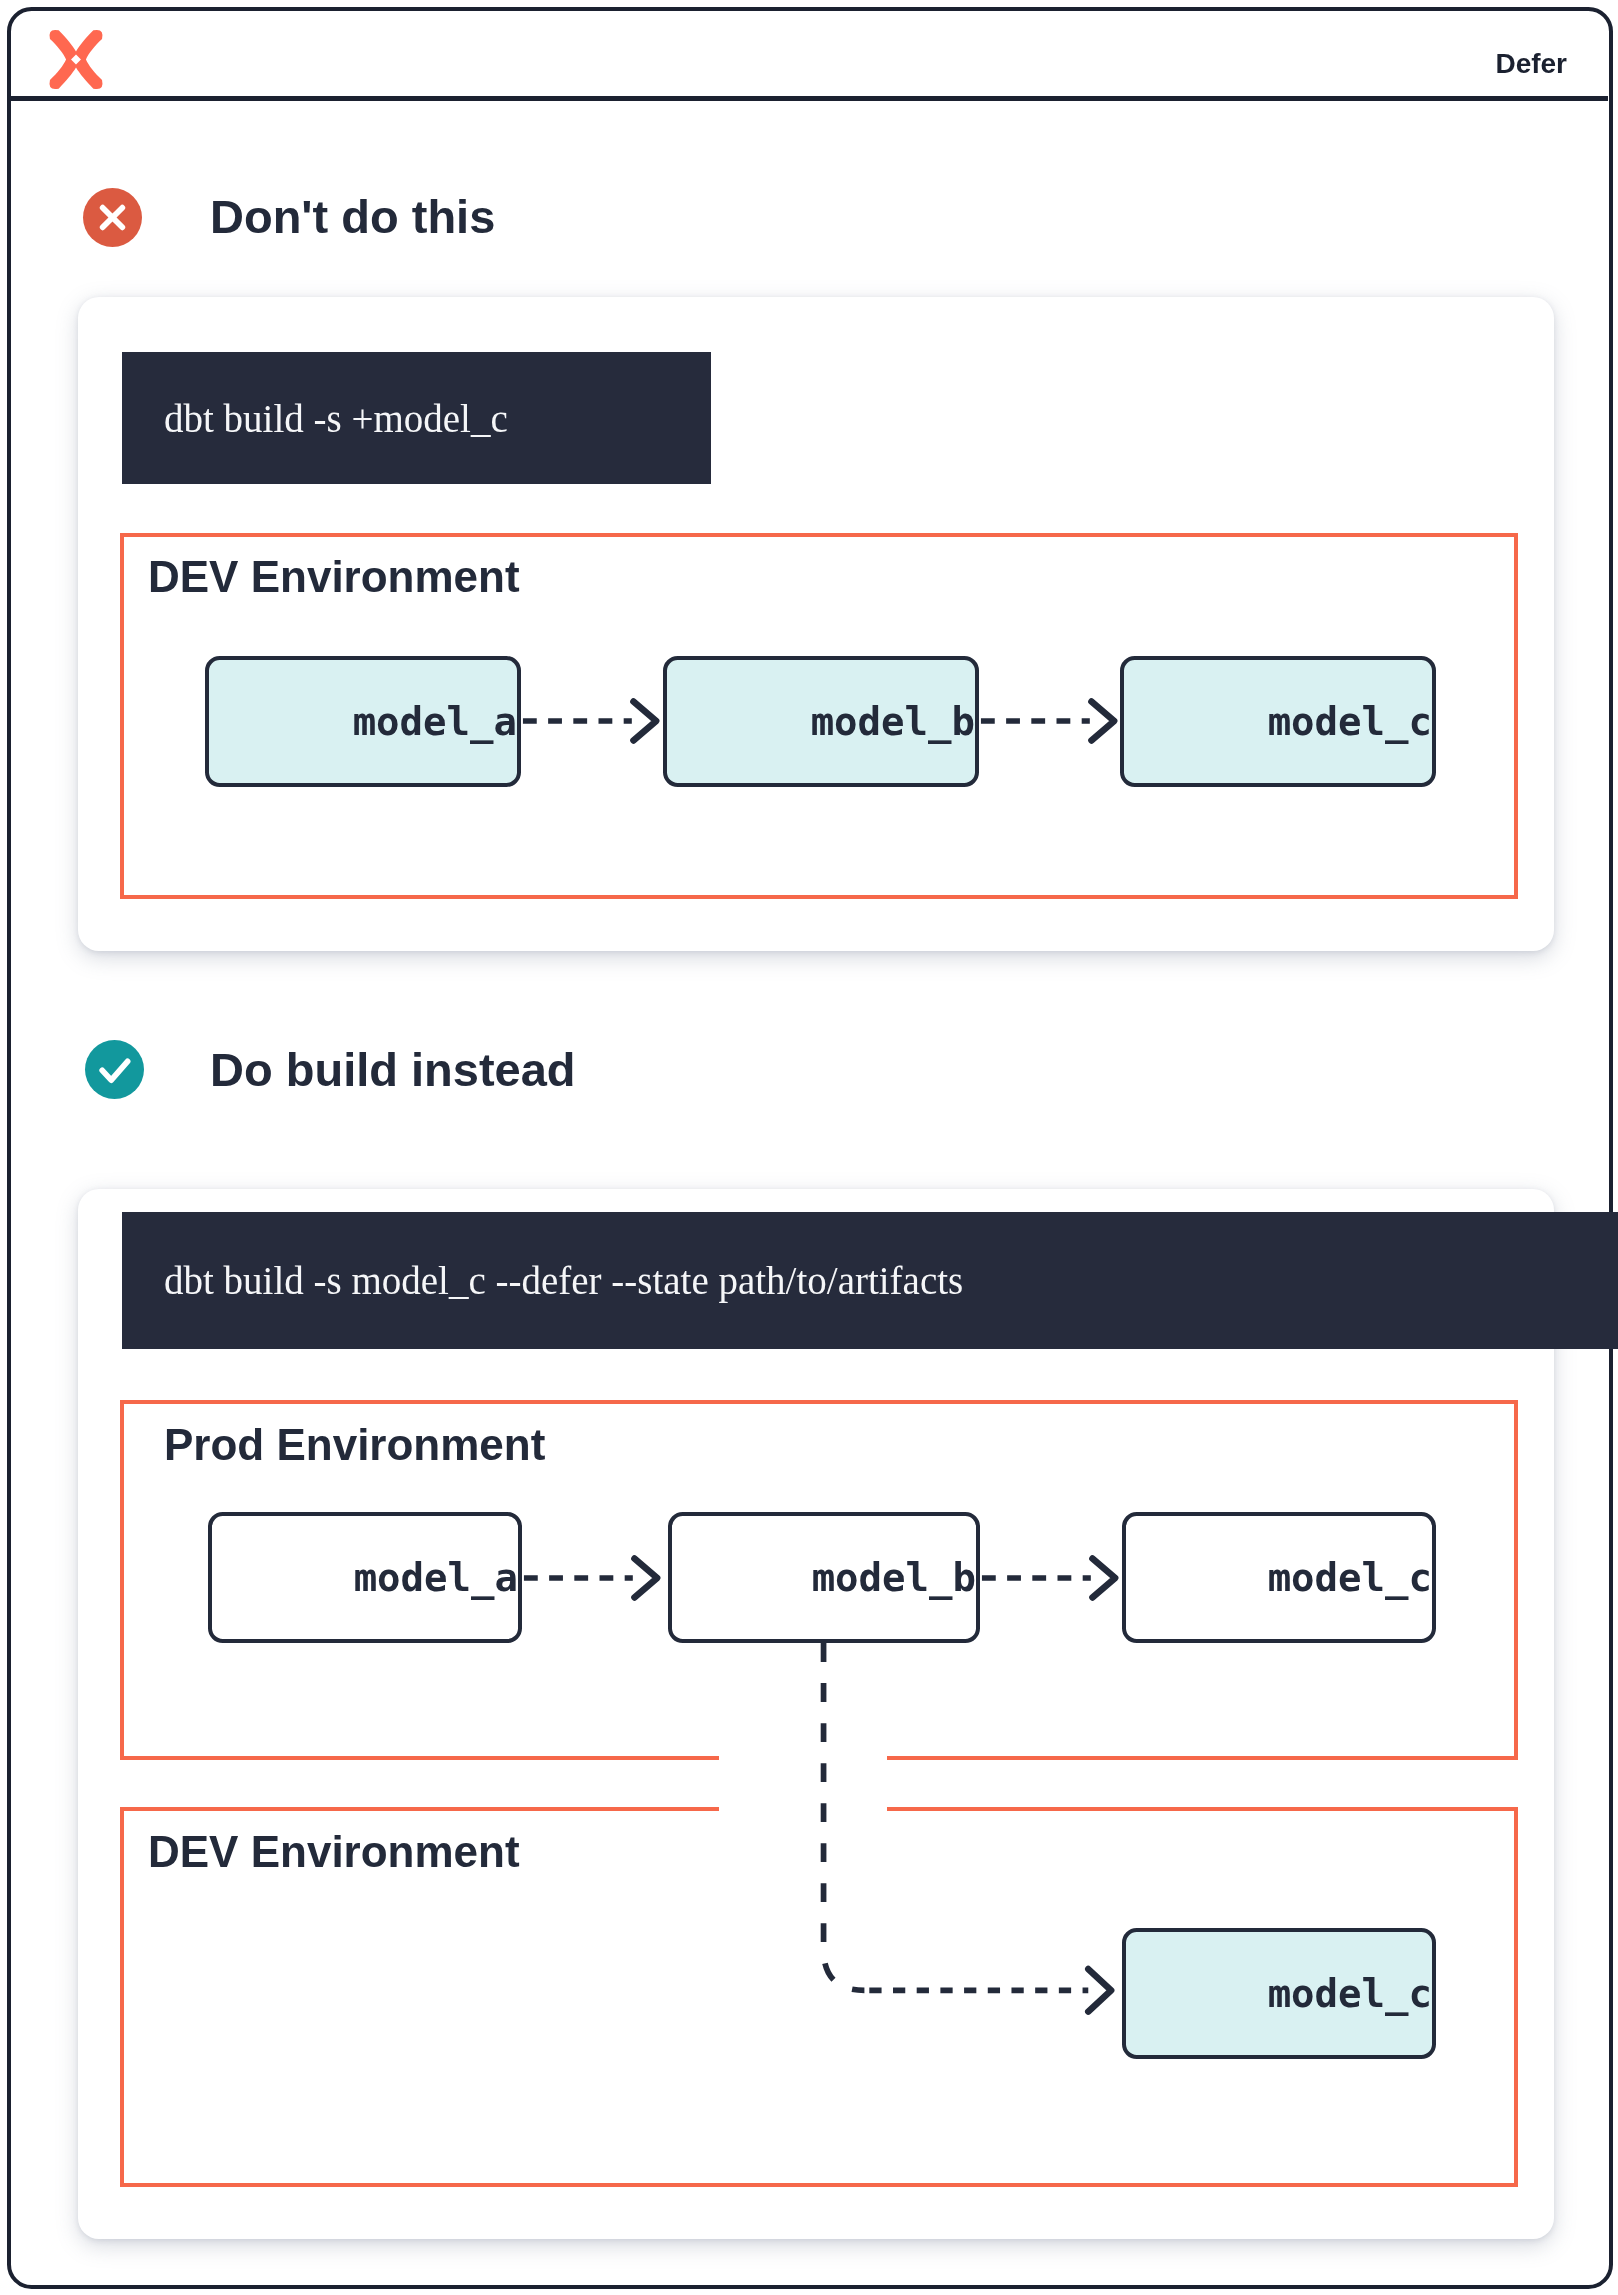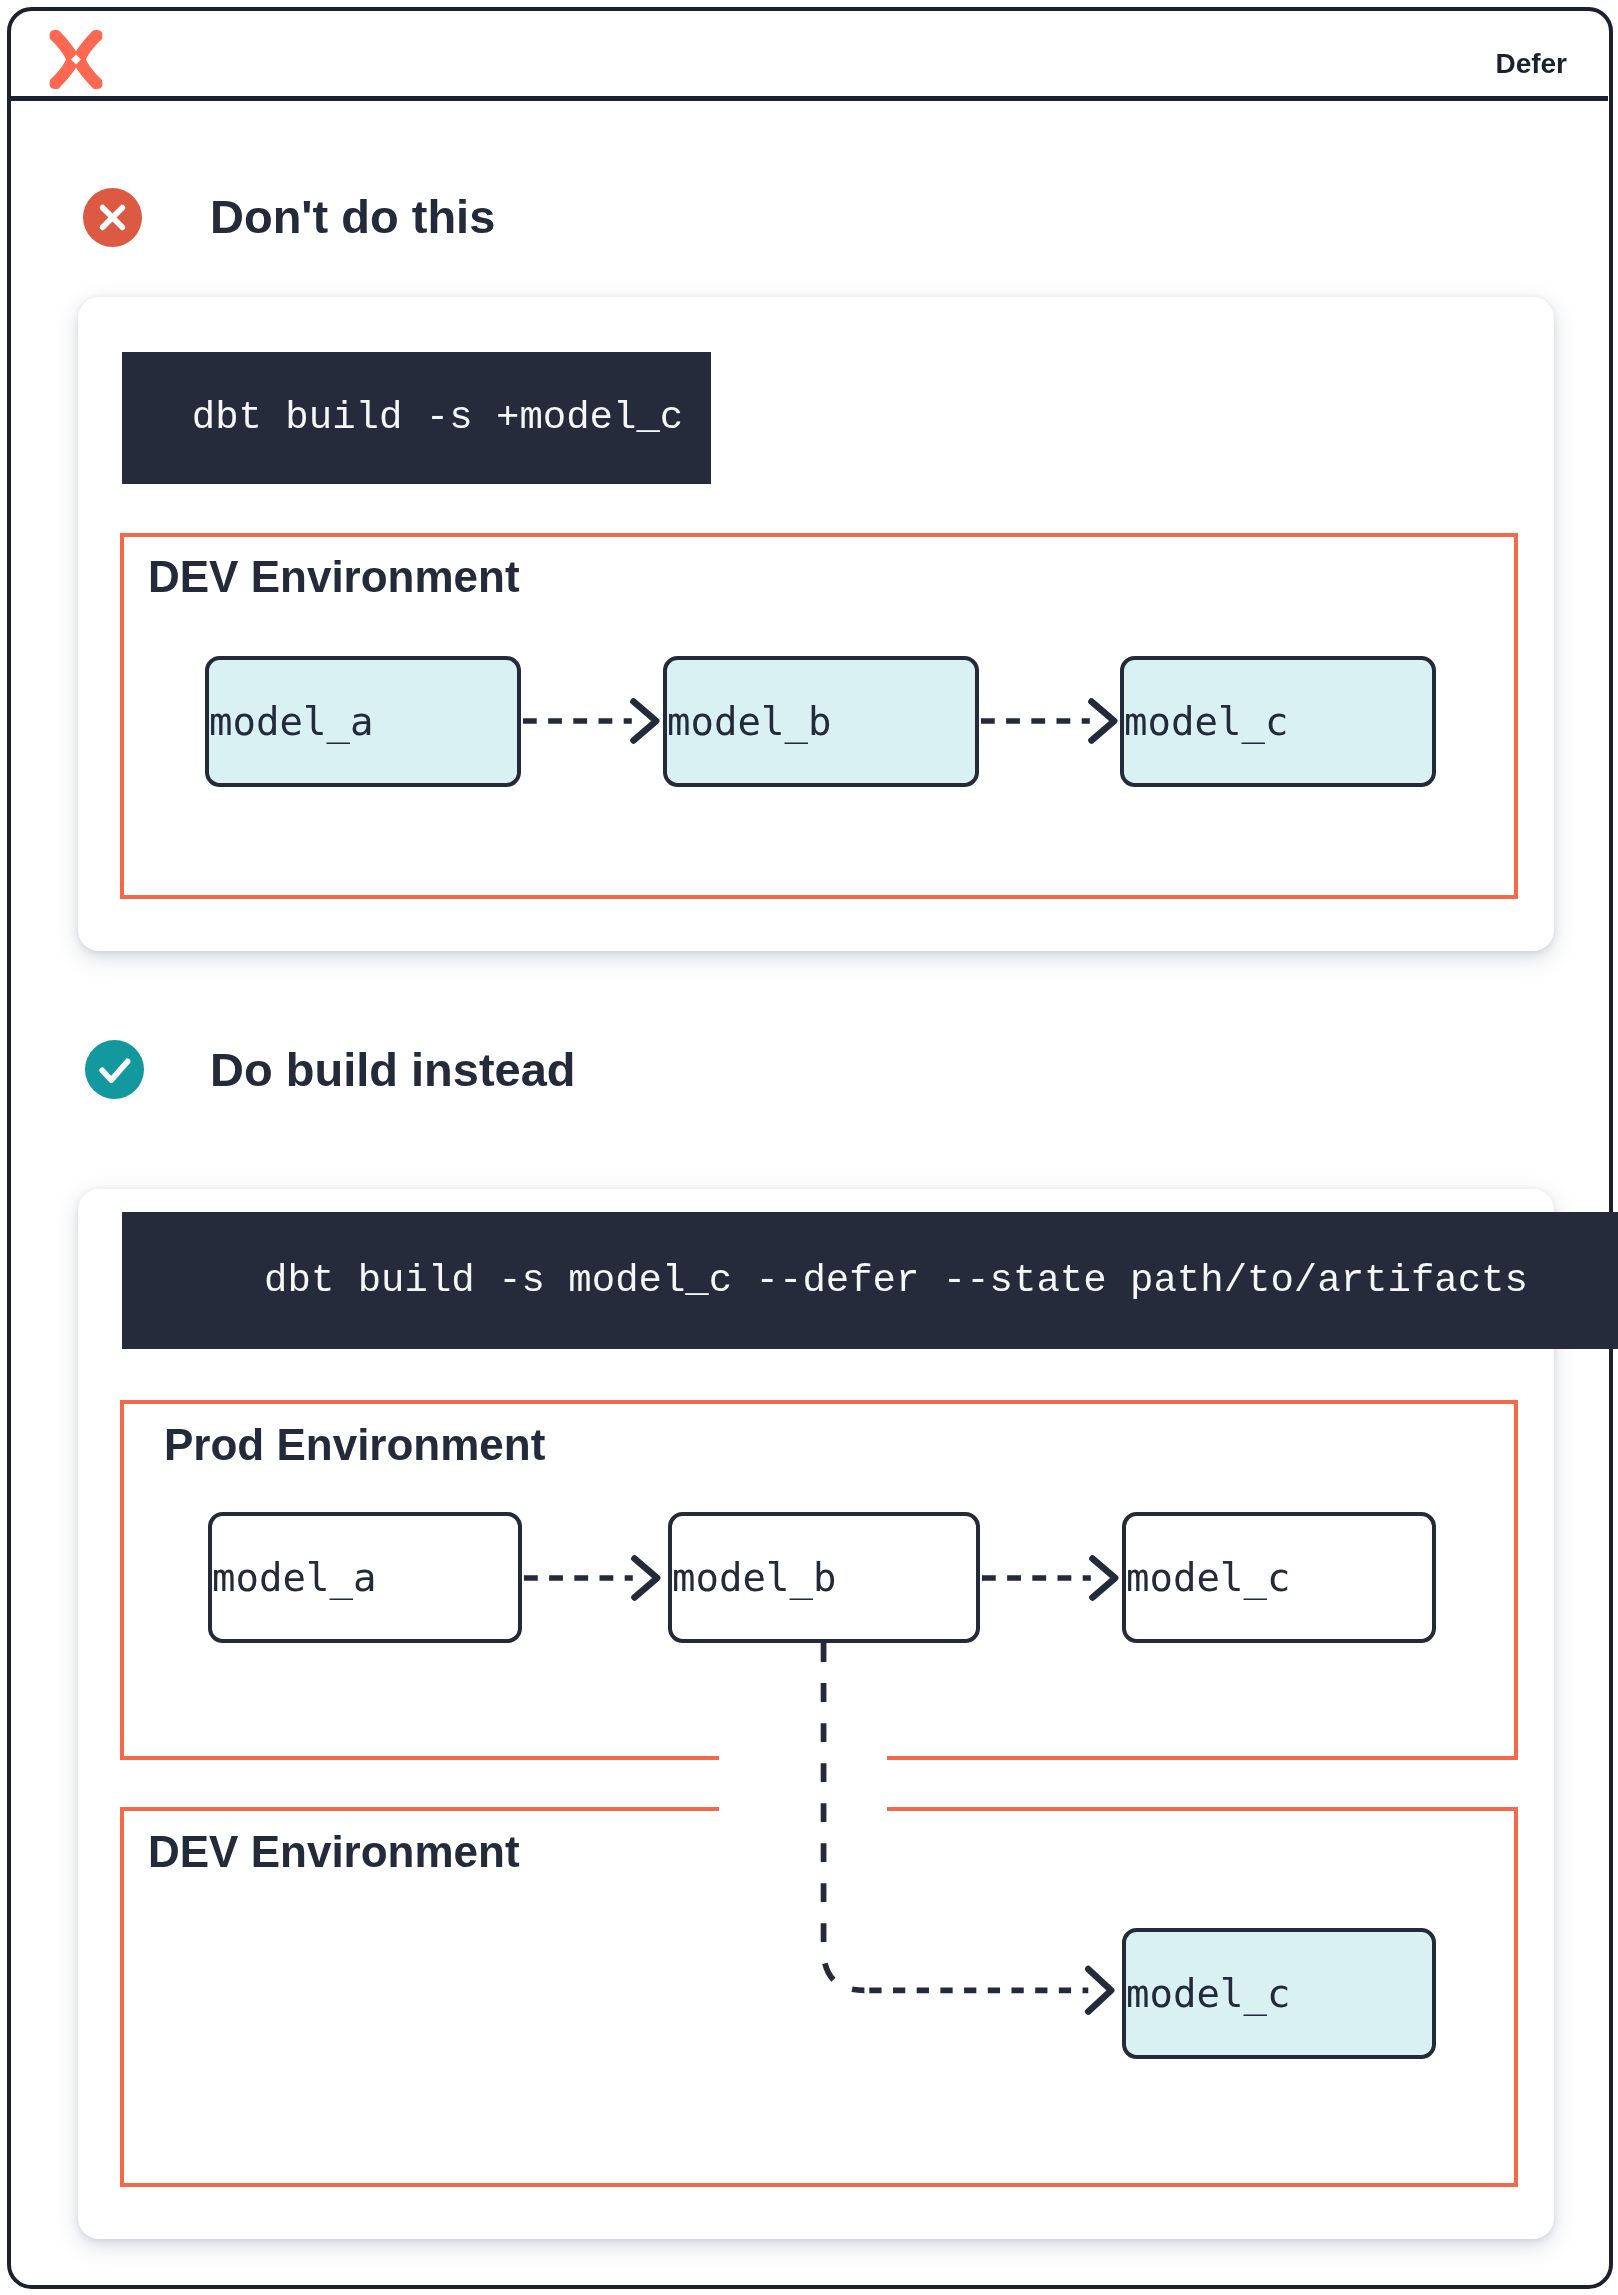--- a/index.html
+++ b/index.html
@@ -24,37 +24,37 @@
   .section-heading{font-size:47px;font-weight:700;line-height:52px;color:var(--navy,#232A3A);z-index:2;margin-left:32px;}
 
   
   .card{background:#ffffff;border-radius:21px;z-index:1;
         box-shadow:0 6.5px 21px var(--card_shadow,rgba(125,135,155,0.30)),0 1.6px 4.9px rgba(125,135,155,0.18);}
   .card-1{left:78px;top:297px;width:1476px;height:654px;}
   .card-2{left:78px;top:1189px;width:1476px;height:1050px;}
 
   
   .code{background:var(--code_bg,#262B3C);display:flex;align-items:center;z-index:2;
-        font-family:Liberation Mono, monospace;font-size:39px;color:var(--code_text,#F5F6F8);
-        padding-left:42px;white-space:pre;justify-content:center;}
+        font-family:Liberation Serif, serif;font-size:39px;color:var(--code_text,#F5F6F8);
+        padding-left:42px;white-space:pre;}
   .code-1{left:122px;top:352px;width:589px;height:132px;}
   .code-2{left:122px;top:1212px;width:1506px;height:137px;}
 
   
   .env{border:4.1px solid var(--coral,#F6684A);background:transparent;z-index:1;}
   .env-1{left:120px;top:533px;width:1398px;height:366px;}
   .env-prod{left:120px;top:1400px;width:1398px;height:360px;}
   .env-dev2{left:120px;top:1807px;width:1398px;height:380px;}
   .env-label{font-size:44px;font-weight:700;line-height:41px;color:var(--navy,#232A3A);z-index:2;}
   .gap-patch{background:#ffffff;z-index:2;}
 
   
   .model{border:4.1px solid var(--navy,#232A3A);border-radius:14.7px;z-index:3;
-         display:flex;align-items:center;justify-content:flex-start;
-         font-family:"DejaVu Sans Mono",monospace;font-size:39px;color:var(--navy,#232A3A);}
+         display:flex;align-items:center;justify-content:flex-end;
+         font-family:"DejaVu Sans Mono",monospace;font-size:39px;color:var(--navy,#232A3A);font-weight:bold;}
   .model-teal{background:var(--teal_fill,#D9F1F2);}
   .model-white{background:#ffffff;}
 
   .arrow{z-index:3;}
   .connector{left:768px;top:1639px;width:384px;height:384px;z-index:4;}
   svg{display:block;}
 </style>
 </head>
 <body>
 

